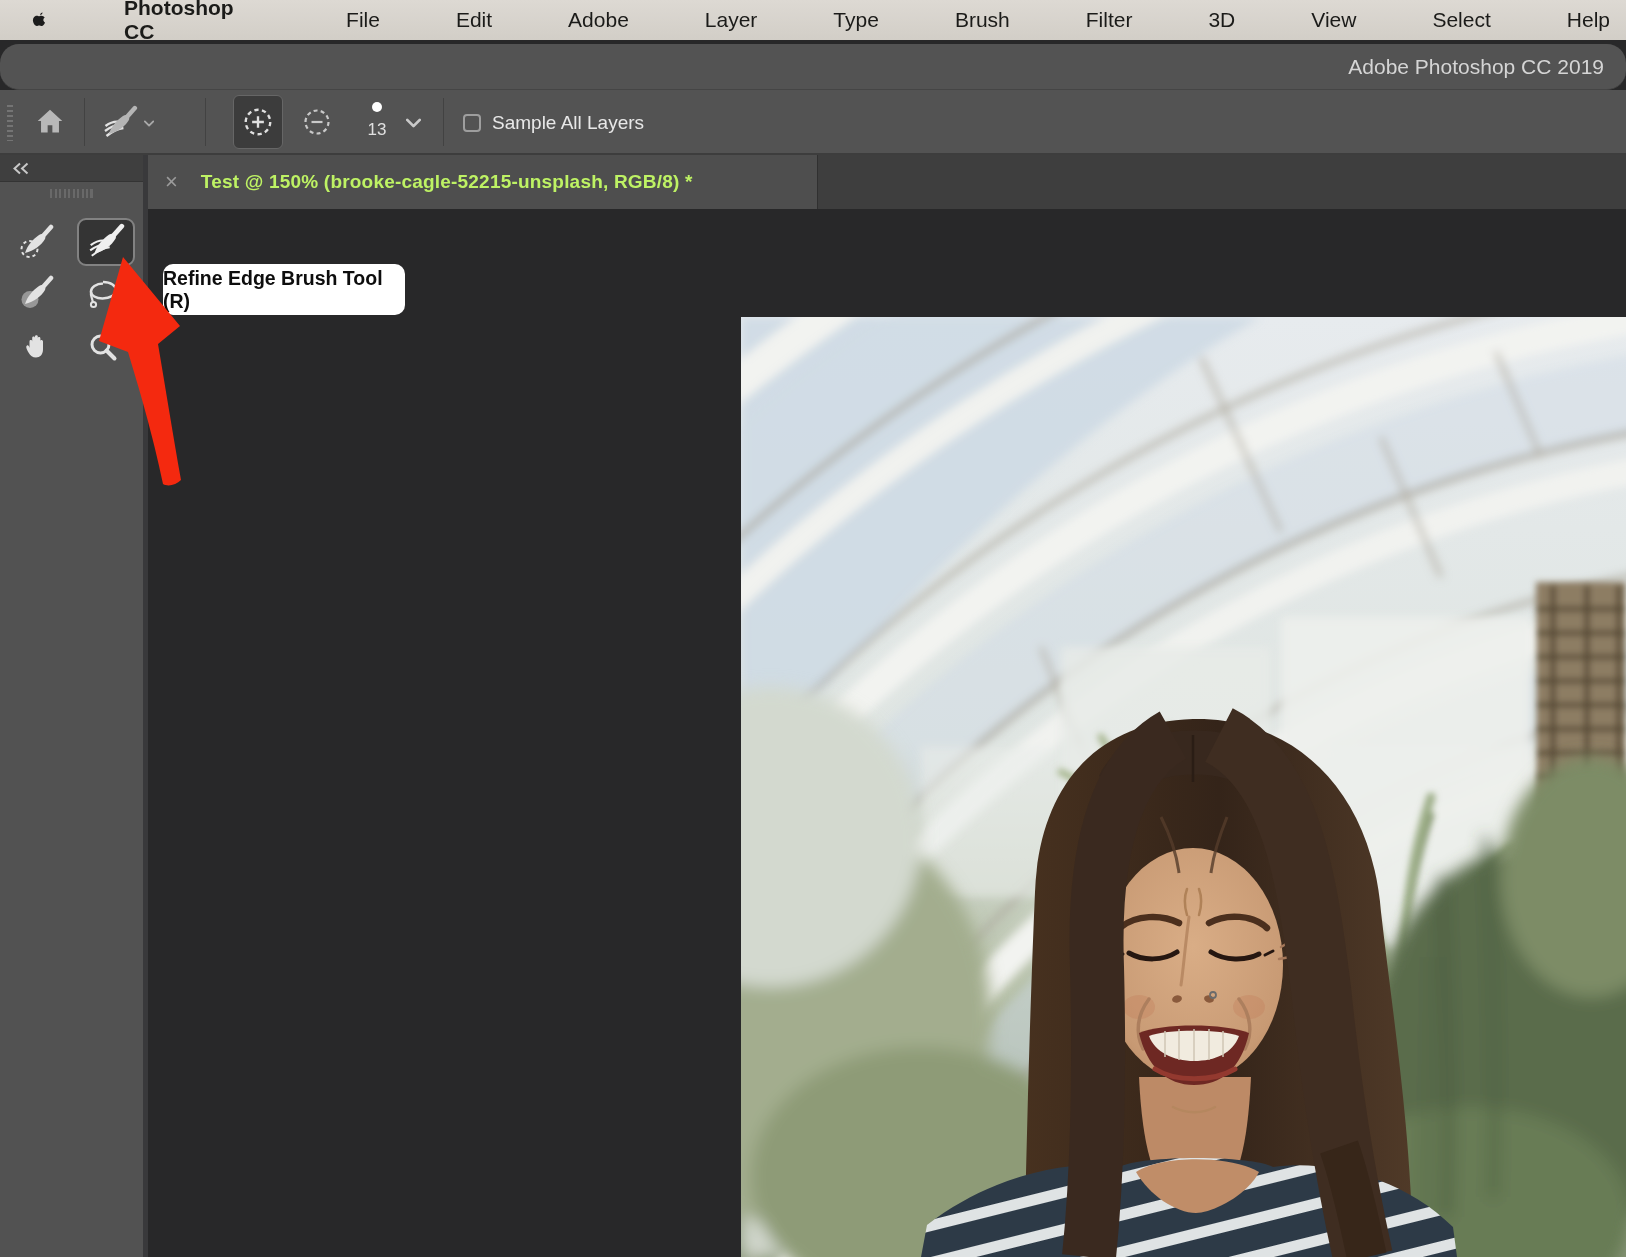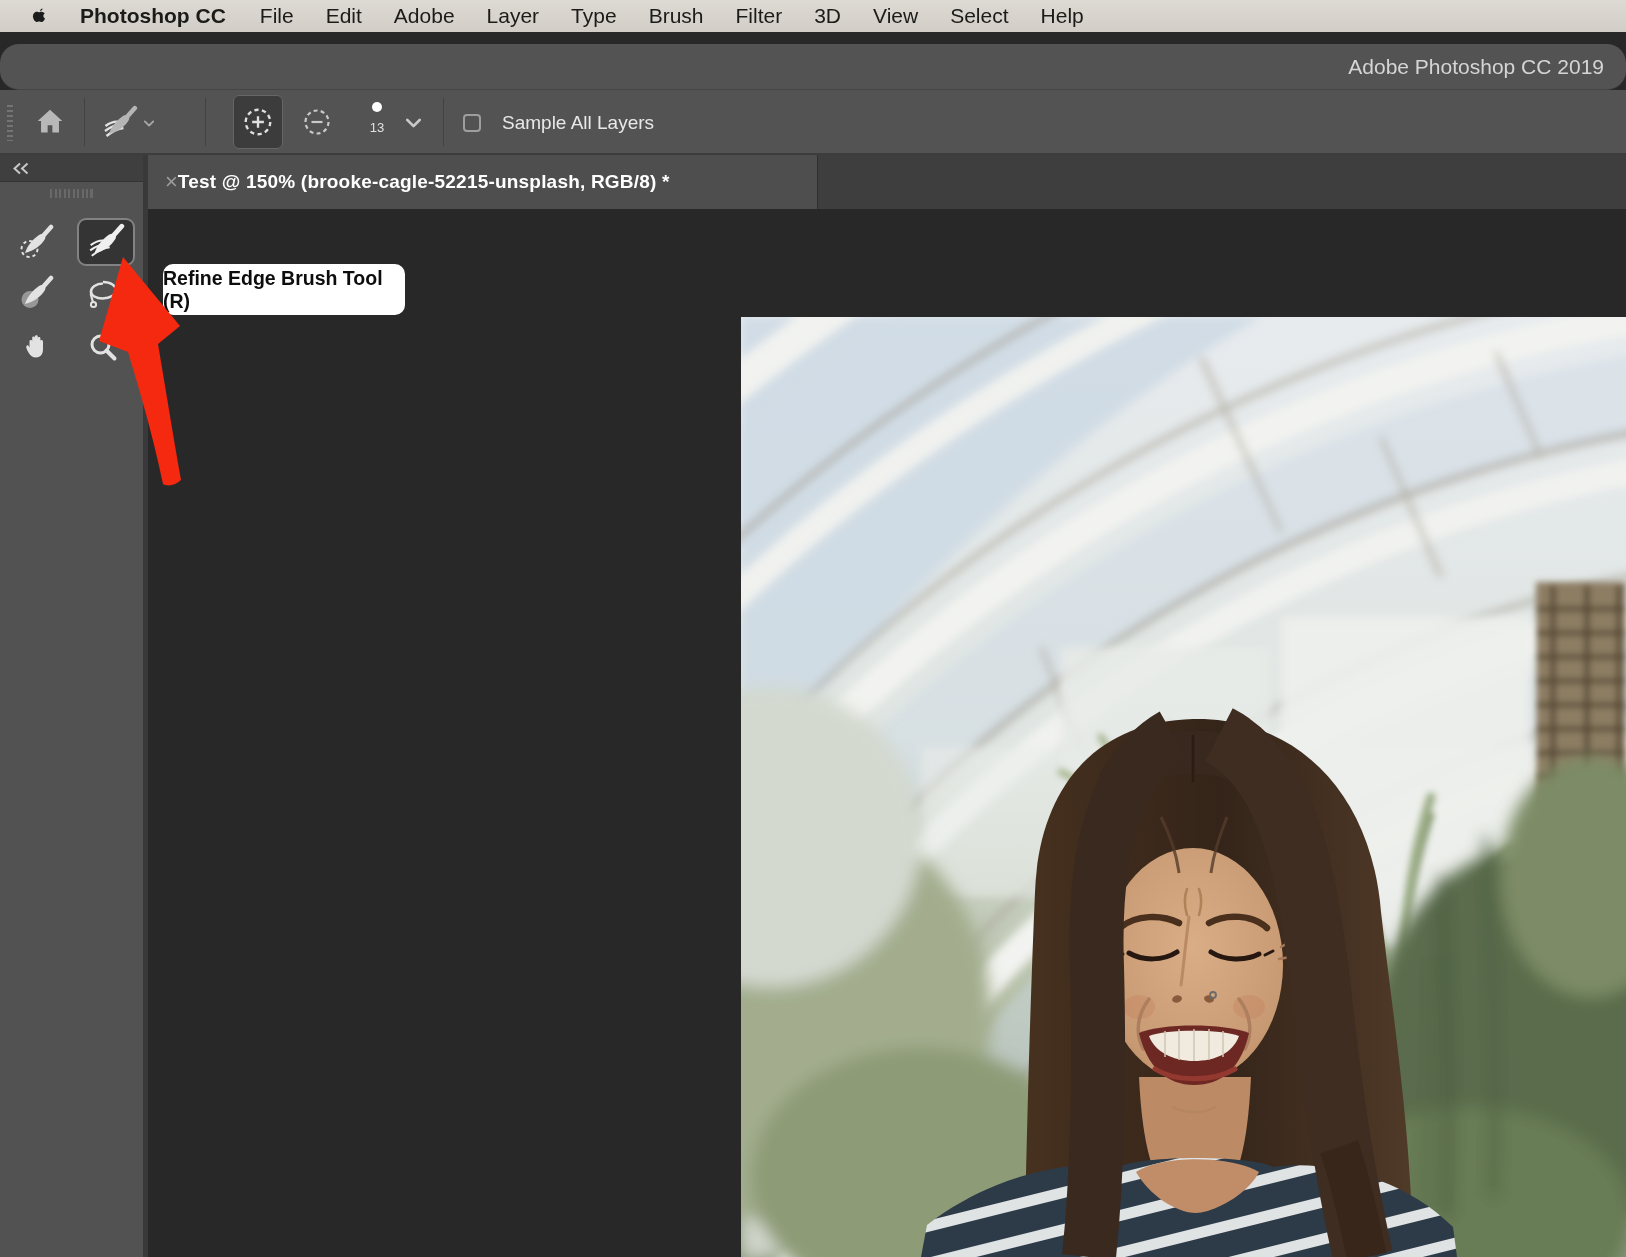--- a/index.html
+++ b/index.html
@@ -1,21 +1,21 @@
 <!DOCTYPE html>
 <html><head>
 <meta charset="utf-8">
 <style>
   html,body{margin:0;padding:0;background:#111;font-family:"Liberation Sans",sans-serif;}
   #screen{position:relative;width:1626px;height:1257px;overflow:hidden;background:#282829;}
 
   
-  .menubar{position:absolute;left:0;top:0;width:100%;height:32px;
+  .menubar{position:absolute;left:0;top:0;width:100%;height:40px;
     background:linear-gradient(#ddd9d3,#d2cec7);display:flex;align-items:center;
-    color:#1b1b19;font-size:21px;}
+    color:#1b1b19;font-size:21px;gap:44px;}
   .menubar .apple{margin-left:30px;margin-right:12px;display:flex;align-items:center;}
   .menubar .appname{font-weight:bold;padding:0 18px;}
   .menubar .mitem{padding:0 16px;}
 
   
   .titlebar{position:absolute;left:0;top:44px;width:100%;height:46px;background:#535353;
     border-bottom:1px solid #454545;box-sizing:border-box;border-radius:19px;}
   .light{position:absolute;top:55px;width:23px;height:23px;border-radius:50%;}
   .light.red{left:17px;background:#ee6a5e;border:1px solid #d95b50;box-sizing:border-box;}
   .light.red::after{content:"";position:absolute;left:7px;top:7px;width:8px;height:8px;border-radius:50%;background:#55201a;}
@@ -27,40 +27,40 @@
   .optionsbar{position:absolute;left:0;top:90px;width:100%;height:65px;background:#535353;
     border-bottom:2px solid #3d3d3d;box-sizing:border-box;}
   .opt-grip{position:absolute;left:7px;top:15px;width:6px;height:36px;
     background:repeating-linear-gradient(#747474 0 2px,transparent 2px 5px);}
   .vsep{position:absolute;top:8px;width:1px;height:48px;background:#424242;}
   .iconbtn{position:absolute;display:flex;align-items:center;justify-content:center;}
   .plusbtn{left:233px;top:5px;width:50px;height:54px;background:#3c3c3c;border:1px solid #666;border-radius:6px;box-sizing:border-box;}
   .minusbtn{left:292px;top:5px;width:50px;height:54px;}
   .sizew{position:absolute;left:357px;top:8px;width:40px;height:48px;text-align:center;}
   .sizew .dot{width:10px;height:10px;border-radius:50%;background:#fff;margin:4px auto 8px;}
-  .sizew .num{color:#e0e0e0;font-size:13px;}
+  .sizew .num{color:#e0e0e0;font-size:17px;}
   .checkboxrow{position:absolute;left:463px;top:0;height:65px;display:flex;align-items:center;}
   .checkbox{width:18px;height:18px;border:2px solid #9e9e9e;border-radius:4px;box-sizing:border-box;}
-  .checklabel{margin-left:21px;color:#e8e8e8;font-size:19px;}
+  .checklabel{margin-left:11px;color:#e8e8e8;font-size:19px;}
 
   
   .toolspanel{position:absolute;left:0;top:155px;width:143px;bottom:0;background:#525252;}
   .paneldivider{position:absolute;left:143px;top:155px;width:5px;bottom:0;background:#39393b;}
   .panelheader{position:absolute;left:0;top:0;width:100%;height:27px;background:#3f3f3f;border-bottom:1px solid #343434;box-sizing:border-box;display:flex;align-items:center;}
   .panelheader svg{margin-left:12px;}
   .panelgrip{position:absolute;left:50px;top:34px;width:44px;height:9px;
     background:repeating-linear-gradient(90deg,#696969 0 2px,transparent 2px 4.5px);}
   .tool{position:absolute;width:38px;height:38px;display:flex;align-items:center;justify-content:center;}
   .selbtn{position:absolute;left:77px;top:63px;width:58px;height:48px;border-radius:9px;background:#343434;border:2px solid #828282;box-sizing:border-box;display:flex;align-items:center;justify-content:center;}
 
   
   .tabbar{position:absolute;left:148px;top:155px;right:0;height:54px;background:#3e3e3e;}
   .tab{position:absolute;left:0;top:0;width:670px;height:54px;background:#4e4e4e;border-right:1px solid #303030;box-sizing:border-box;display:flex;align-items:center;}
   .tabclose{margin-left:17px;color:#9b9b9b;font-size:22px;line-height:22px;}
-  .tabtitle{margin-left:0;color:#ffffff;font-size:19px;font-weight:bold;letter-spacing:.2px;}
+  .tabtitle{margin-left:23px;color:#bef264;font-size:19px;font-weight:bold;letter-spacing:.2px;}
   .canvas{position:absolute;left:148px;top:209px;right:0;bottom:0;background:#282829;overflow:hidden;}
   .photo{position:absolute;left:593px;top:108px;width:885px;height:940px;}
 
   
   .tooltip{position:absolute;left:163px;top:264px;width:242px;height:51px;background:#fff;border-radius:10px;
     display:flex;align-items:center;justify-content:center;color:#0d0d0d;font-size:19.5px;font-weight:bold;z-index:40;}
   .arrow{position:absolute;left:80px;top:235px;z-index:50;}
 
   .ic{stroke:#e2e2e2;fill:none;stroke-width:2.4;}
 </style>

